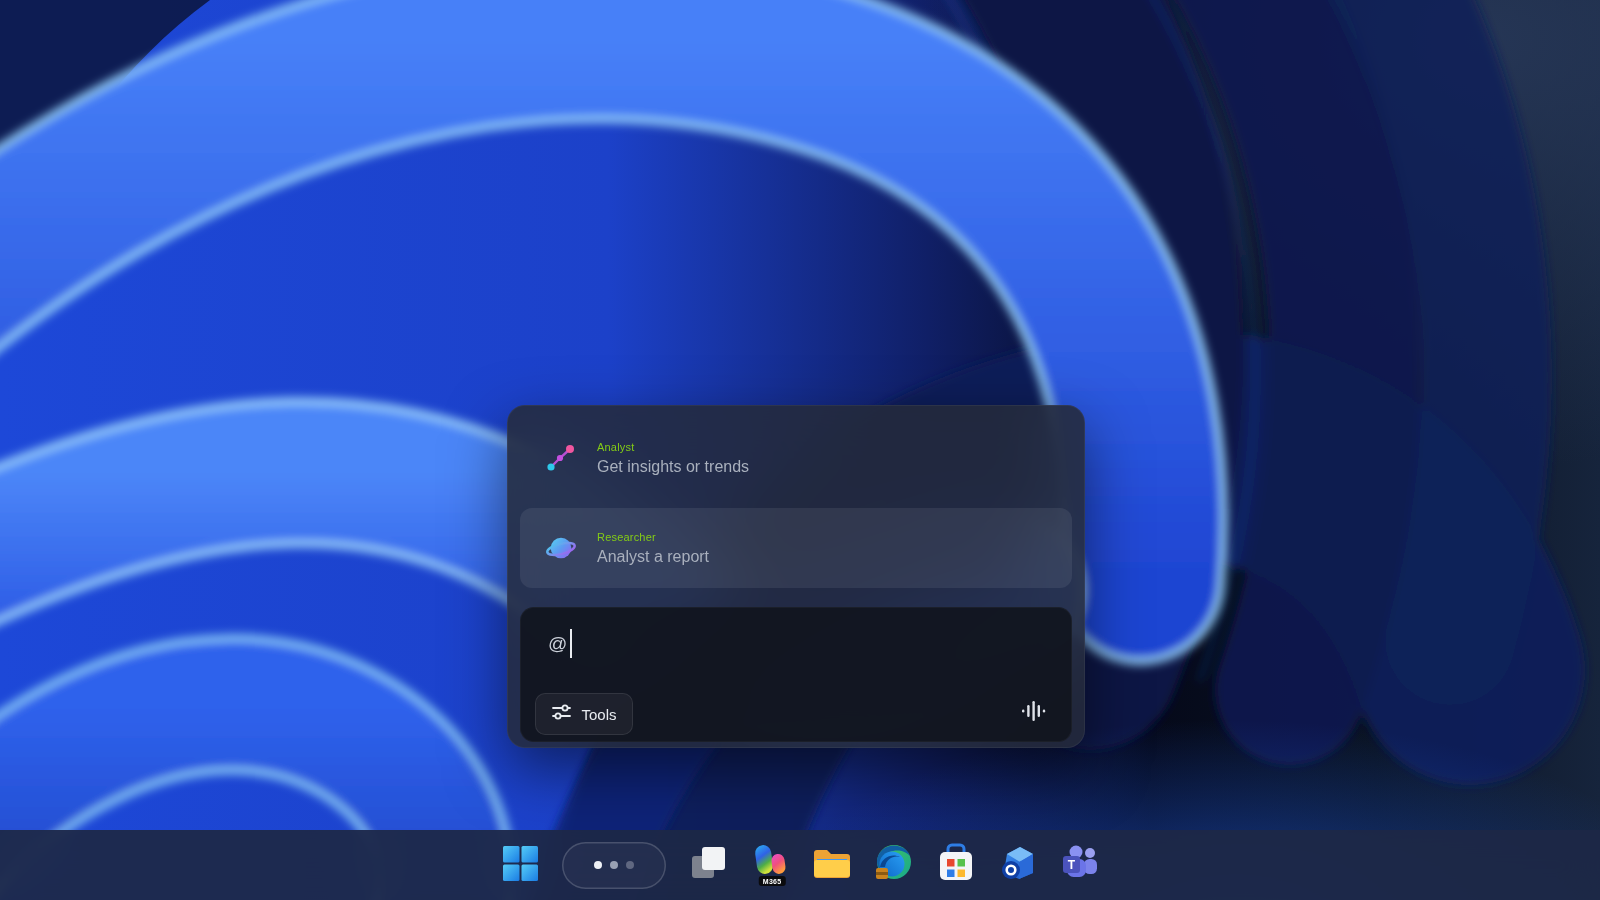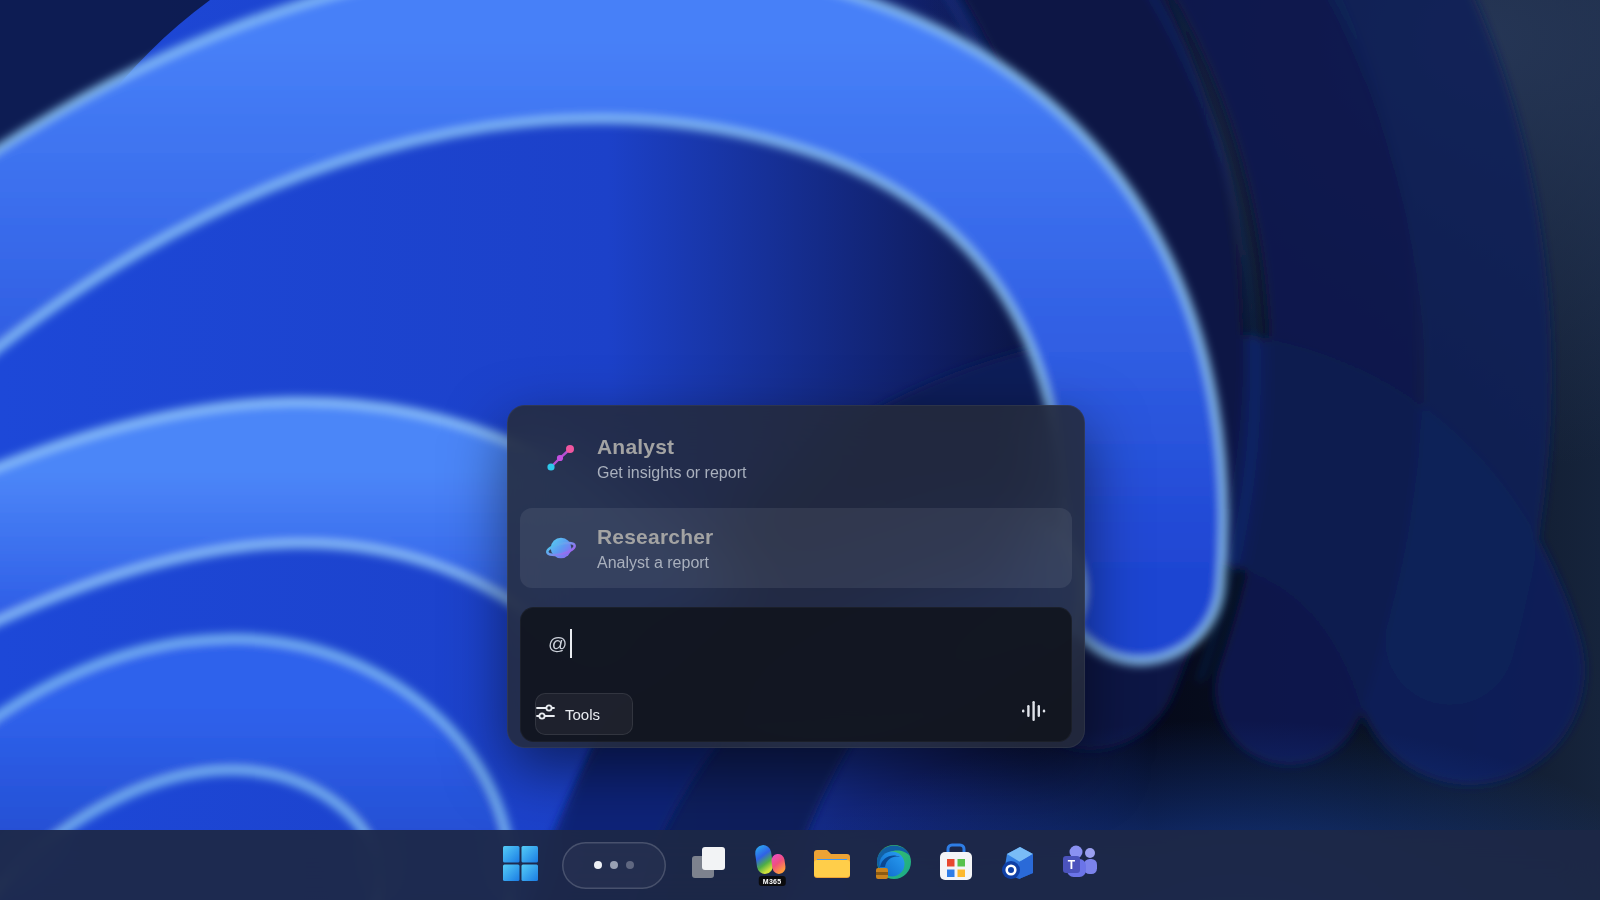--- a/index.html
+++ b/index.html
@@ -12,31 +12,31 @@
     border-radius:18px;background:rgba(36,42,58,.88);
     backdrop-filter:blur(28px) saturate(1.15);
     box-shadow:0 22px 60px rgba(0,0,0,.5), inset 0 0 0 1px rgba(255,255,255,.05);
     box-sizing:border-box;padding:13px 13px 6px 13px;}
   .agent-row{height:80px;border-radius:12px;display:flex;align-items:center;
     gap:21px;padding-left:26px;box-sizing:border-box;cursor:default;}
   .agent-row.highlight{background:rgba(255,255,255,.075);padding-left:26px;}
   .agent-row + .agent-row{margin-top:10px;}
   .agent-icon{width:30px;height:30px;flex:0 0 30px;display:flex;align-items:center;justify-content:center;}
   .agent-texts{display:flex;flex-direction:column;gap:5px;}
-  .agent-name{font-size:21px;font-weight:700;color:#a3a3a3;letter-spacing:.2px;}
+  .agent-name{font-size:11px;font-weight:400;color:#84cc16;letter-spacing:.2px;}
   .agent-desc{font-size:16px;font-weight:400;color:#a9b0bd;}
 
   .input-card{position:relative;margin-top:19px;height:135px;border-radius:14px;
     background:rgba(17,21,30,.92);box-shadow:inset 0 0 0 1px rgba(255,255,255,.04);}
   .typed{position:absolute;left:28px;top:22px;display:flex;align-items:center;}
   .typed-text{font-size:19px;color:#ccd1da;}
   .caret{display:inline-block;width:2px;height:29px;background:#e9ecf1;margin-left:3px;}
   .tools-btn{position:absolute;left:15px;bottom:7px;width:98px;height:42px;border-radius:10px;
     background:rgba(255,255,255,.05);box-shadow:inset 0 0 0 1px rgba(255,255,255,.09);
-    display:flex;align-items:center;gap:9px;cursor:pointer;}
+    display:flex;align-items:center;justify-content:center;gap:9px;cursor:pointer;}
   .tools-label{font-size:15px;color:#e9ecf1;font-weight:400;}
   .voice{position:absolute;right:24px;bottom:17px;width:28px;height:28px;
     display:flex;align-items:center;justify-content:center;cursor:pointer;}
 
   
   .taskbar{position:absolute;left:0;right:0;bottom:0;height:70px;
     background:rgba(29,40,70,.93);backdrop-filter:blur(18px);
     display:flex;align-items:center;justify-content:center;gap:22px;}
   .tb-btn{width:40px;height:48px;display:flex;align-items:center;justify-content:center;
     border-radius:6px;cursor:pointer;position:relative;}
@@ -124,21 +124,21 @@
       <span class="agent-icon">
         <svg width="30" height="30" viewBox="0 0 30 30">
           <path d="M 5 24 L 14 15 L 24 6" stroke="#b64fd2" stroke-width="2.4" fill="none" stroke-linecap="round"></path>
           <circle cx="5" cy="24" r="3.6" fill="#2ec8ea"></circle>
           <circle cx="14" cy="15" r="3.1" fill="#c44fe0"></circle>
           <circle cx="24" cy="6" r="4.0" fill="#f0569f"></circle>
         </svg>
       </span>
       <span class="agent-texts">
         <span class="agent-name">Analyst</span>
-        <span class="agent-desc">Get insights or report</span>
+        <span class="agent-desc">Get insights or trends</span>
       </span>
     </div>
 
     <div class="agent-row highlight">
       <span class="agent-icon">
         <svg width="32" height="32" viewBox="0 0 32 32">
           <defs>
             <linearGradient id="planet" x1="0" y1="0" x2="1" y2="1">
               <stop offset="0" stop-color="#59d2f0"></stop>
                 <stop offset=".5" stop-color="#5c9bf2"></stop>

